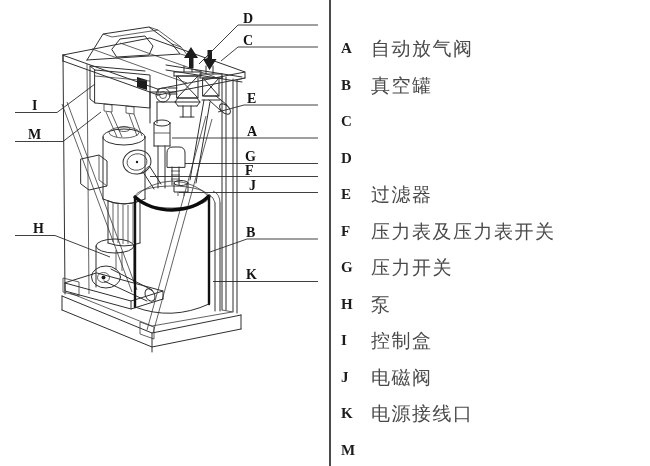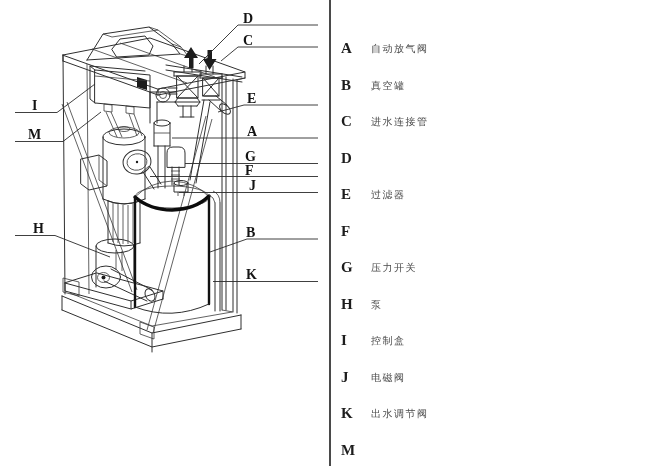--- a/index.html
+++ b/index.html
@@ -12,21 +12,21 @@
   .legend-pane{
     position:absolute;left:331px;top:0;width:318px;height:466px;
     padding-top:40px;box-sizing:border-box;
   }
   .legend-row{height:36.55px;display:flex;align-items:flex-start;padding-left:7px;}
   .legend-letter{
     display:inline-block;width:30px;flex:0 0 30px;
     font-weight:bold;font-size:15px;color:#1d1d1d;padding-left:3px;
   }
   .legend-text{
-    font-size:10px;color:#4a4a4a;letter-spacing:1.5px;line-height:17px;
+    font-size:19px;color:#4a4a4a;letter-spacing:1.5px;line-height:17px;
   }
   svg text.callout{
     font-family:"Liberation Serif","DejaVu Serif",serif;
     font-weight:bold;font-size:14px;fill:#141414;
   }
   svg .ln{stroke:#2f2f2f;stroke-width:1;fill:none;stroke-linecap:round;stroke-linejoin:round;}
   svg .thin{stroke:#3a3a3a;stroke-width:0.8;fill:none;}
   svg .bold{stroke:#111;stroke-width:2.4;fill:none;stroke-linecap:round;}
   svg .xbold{stroke:#0c0c0c;stroke-width:3.4;fill:none;stroke-linecap:round;}
   svg .leader{stroke:#2a2a2a;stroke-width:0.9;fill:none;}
@@ -227,50 +227,50 @@
     <div class="legend-row">
       <span class="legend-letter">A</span>
       <span class="legend-text">自动放气阀</span>
     </div>
     <div class="legend-row">
       <span class="legend-letter">B</span>
       <span class="legend-text">真空罐</span>
     </div>
     <div class="legend-row">
       <span class="legend-letter">C</span>
-      <span class="legend-text">进水连接管</span>
     </div>
     <div class="legend-row">
       <span class="legend-letter">D</span>
     </div>
     <div class="legend-row">
       <span class="legend-letter">E</span>
       <span class="legend-text">过滤器</span>
     </div>
     <div class="legend-row">
       <span class="legend-letter">F</span>
+      <span class="legend-text">压力表及压力表开关</span>
     </div>
     <div class="legend-row">
       <span class="legend-letter">G</span>
       <span class="legend-text">压力开关</span>
     </div>
     <div class="legend-row">
       <span class="legend-letter">H</span>
       <span class="legend-text">泵</span>
     </div>
     <div class="legend-row">
       <span class="legend-letter">I</span>
       <span class="legend-text">控制盒</span>
     </div>
     <div class="legend-row">
       <span class="legend-letter">J</span>
       <span class="legend-text">电磁阀</span>
     </div>
     <div class="legend-row">
       <span class="legend-letter">K</span>
-      <span class="legend-text">出水调节阀</span>
+      <span class="legend-text">电源接线口</span>
     </div>
     <div class="legend-row">
       <span class="legend-letter">M</span>
     </div>
   </div>
 
 </div>
 
 </body></html>

